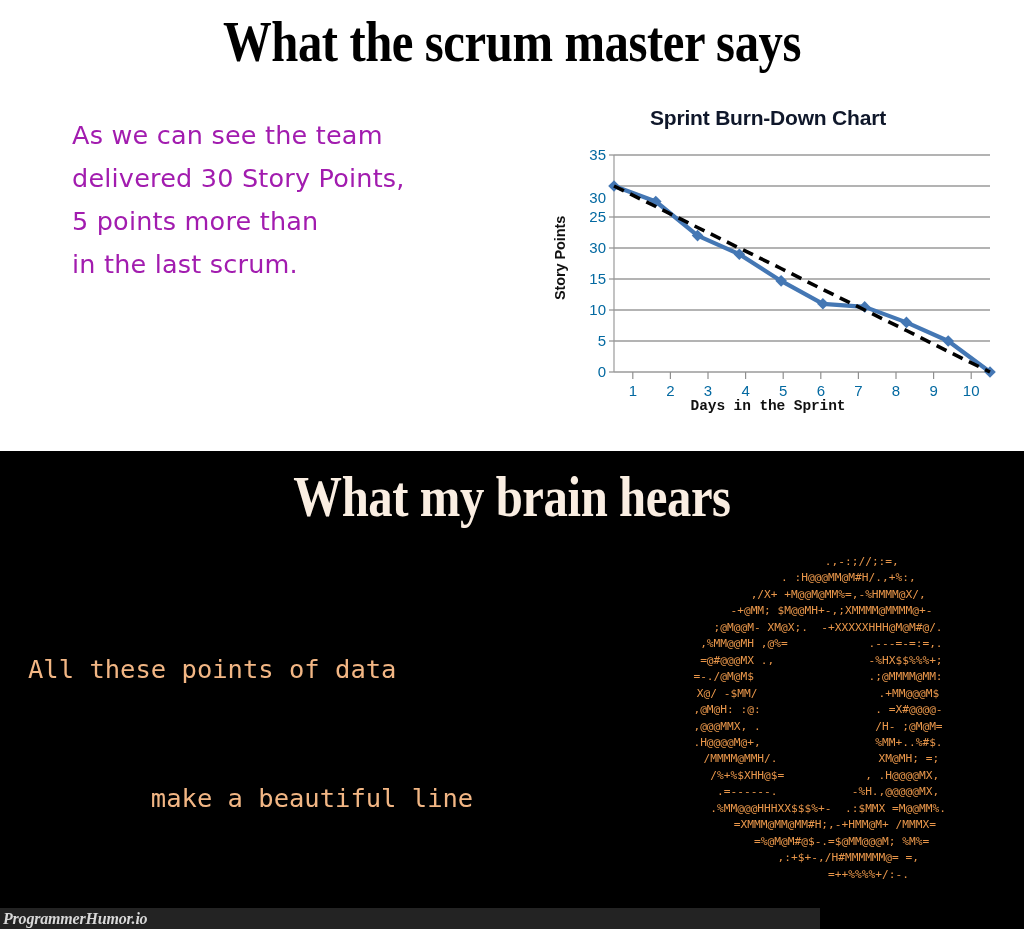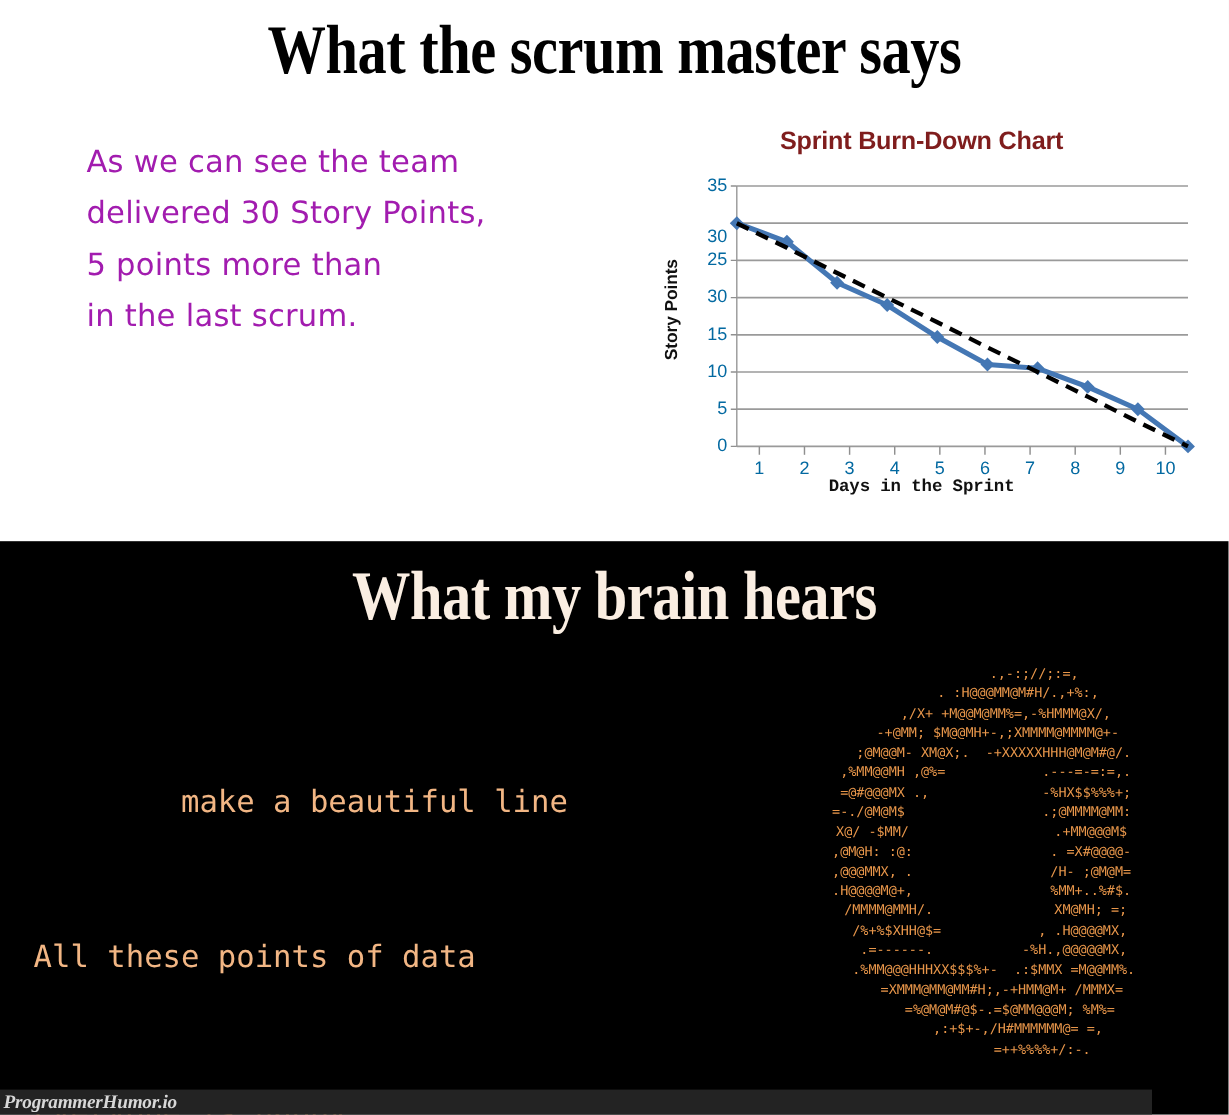--- a/index.html
+++ b/index.html
@@ -68,21 +68,21 @@
     background: #ffffff;
   }
   .chart-title {
     position: absolute;
     left: 0; top: 6px;
     width: 480px;
     text-align: center;
     font-family: "Liberation Sans", sans-serif;
     font-weight: bold;
     font-size: 21px;
-    color: #7f1d1d;
+    color: #0f172a;
     letter-spacing: -0.2px;
   }
   .chart-svg { position: absolute; left: 0; top: 0; }
 
   .y-axis-title {
     position: absolute;
     left: -38px;
     top: 150px;
     width: 140px;
     text-align: center;
@@ -166,21 +166,21 @@
     white-space: pre;
     text-align: center;
   }
   .ascii-line { display: block; }
 
   
   .watermark-bar {
     position: absolute;
     left: 0;
     top: 908px;
-    width: 960px;
+    width: 820px;
     height: 21px;
     background: #232323;
   }
   .watermark-text {
     position: absolute;
     left: 3px;
     top: 1px;
     font-family: "Liberation Serif", "DejaVu Serif", serif;
     font-weight: bold;
     font-style: italic;
@@ -274,22 +274,22 @@
       <div class="y-axis-title">Story Points</div>
       <div class="x-axis-title">Days in the Sprint</div>
     </div>
   </div>
 
   <div class="panel-bottom">
 
     <div class="title-bottom">What my brain hears</div>
 
     <div class="lyrics">
+      <span class="lyric-line">All these points of data</span>
       <span class="lyric-line">        make a beautiful line</span>
-      <span class="lyric-line">All these points of data</span>
       <span class="lyric-line">Everyone is happy,</span>
       
     </div>
 
     <div class="ascii-art" id="ascii-art" style="color: rgb(232, 150, 74);"><span class="ascii-line">             .,-:;//;:=,</span><span class="ascii-line">         . :H@@@MM@M#H/.,+%:,</span><span class="ascii-line">      ,/X+ +M@@M@MM%=,-%HMMM@X/,</span><span class="ascii-line">    -+@MM; $M@@MH+-,;XMMMM@MMMM@+-</span><span class="ascii-line">   ;@M@@M- XM@X;.  -+XXXXXHHH@M@M#@/.</span><span class="ascii-line"> ,%MM@@MH ,@%=            .---=-=:=,.</span><span class="ascii-line"> =@#@@@MX .,              -%HX$$%%%+;</span><span class="ascii-line">=-./@M@M$                 .;@MMMM@MM:</span><span class="ascii-line">X@/ -$MM/                  .+MM@@@M$</span><span class="ascii-line">,@M@H: :@:                 . =X#@@@@-</span><span class="ascii-line">,@@@MMX, .                 /H- ;@M@M=</span><span class="ascii-line">.H@@@@M@+,                 %MM+..%#$.</span><span class="ascii-line"> /MMMM@MMH/.               XM@MH; =;</span><span class="ascii-line">  /%+%$XHH@$=            , .H@@@@MX,</span><span class="ascii-line">   .=------.           -%H.,@@@@@MX,</span><span class="ascii-line">   .%MM@@@HHHXX$$$%+-  .:$MMX =M@@MM%.</span><span class="ascii-line">     =XMMM@MM@MM#H;,-+HMM@M+ /MMMX=</span><span class="ascii-line">       =%@M@M#@$-.=$@MM@@@M; %M%=</span><span class="ascii-line">         ,:+$+-,/H#MMMMMM@= =,</span><span class="ascii-line">               =++%%%%+/:-.</span></div>
   </div>
 
   <div class="watermark-bar">
     <div class="watermark-text">ProgrammerHumor.io</div>
   </div>

